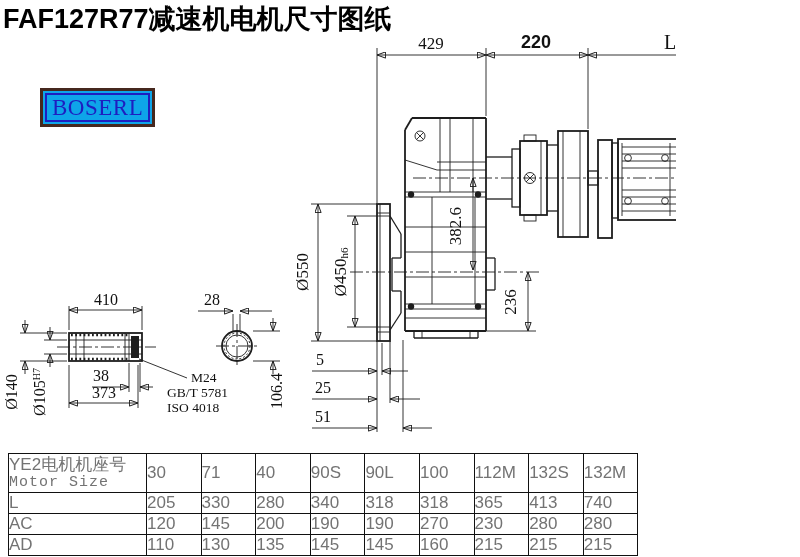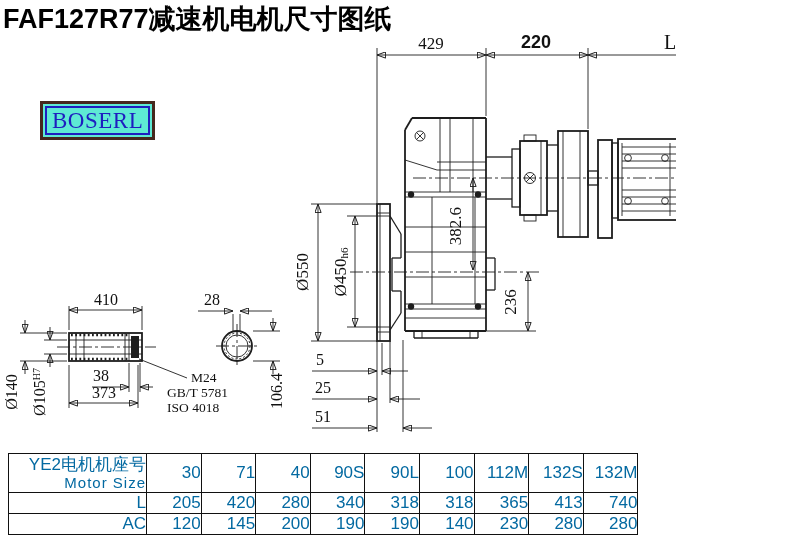--- a/index.html
+++ b/index.html
@@ -1,46 +1,46 @@
 <!DOCTYPE html>
 <html><head>
 <meta charset="utf-8">
 <style>
   html,body{margin:0;padding:0;background:#fff;}
   #page{position:relative;width:676px;height:557px;background:#ffffff;overflow:hidden;
         font-family:"Liberation Sans",sans-serif;color:#111;}
   #title{position:absolute;left:3px;top:1px;font-size:27px;font-weight:700;
          letter-spacing:0px;color:#000;white-space:nowrap;}
-  #logo-outer{position:absolute;left:40px;top:101px;border:3px solid #46281e;
-              background:#5eead4;padding:2px;}
+  #logo-outer{position:absolute;left:40px;top:88px;border:3px solid #46281e;
+              background:#0ea5e9;padding:2px;}
   #logo-inner{border:2px solid #1e1ec0;padding:0 5px;font-family:"Liberation Serif",serif;
               font-size:23px;line-height:25px;color:#1e1ec0;letter-spacing:0.5px;}
   svg{position:absolute;left:0;top:0;}
   svg line,svg path,svg rect,svg circle{stroke:#1d1d1d;fill:none;}
   .s2{stroke-width:1.8px;}
   .s15{stroke-width:1.3px;}
   .s1{stroke-width:0.9px;}
   .cl{stroke-width:0.9px;stroke-dasharray:13 3 3 3;}
   .knurl{stroke-width:2.6px;stroke-dasharray:1.8 2.4;}
   .fill{fill:#1d1d1d;stroke:none;}
   text{fill:#111;stroke:none;font-family:"Liberation Serif",serif;}
   .ds{font-size:16px;text-anchor:middle;}
   .ds17{font-size:17px;text-anchor:middle;}
   .dsb{font-size:18px;text-anchor:middle;font-family:"Liberation Sans",sans-serif;font-weight:700;}
   .dL{font-size:20px;text-anchor:middle;}
   .note{font-size:13.5px;text-anchor:start;}
   
   #spec-table{position:absolute;left:8px;top:453px;width:630px;border-collapse:collapse;
               table-layout:fixed;}
-  #spec-table td{border:1.8px solid #111;text-align:right;vertical-align:middle;
-                 padding:0;font-size:17px;color:#0369a1;}
+  #spec-table td{border:1.8px solid #111;text-align:left;vertical-align:middle;
+                 padding:0;font-size:17px;color:#737373;}
   #spec-table tr.hdr td{height:38px;}
   #spec-table tr.row td{height:19px;font-size:17px;}
   .hdr-cn{font-size:17px;line-height:19px;}
-  .hdr-en{font-family:Liberation Sans, sans-serif;font-size:15px;line-height:17px;letter-spacing:1px;}
+  .hdr-en{font-family:Liberation Mono, monospace;font-size:15px;line-height:17px;letter-spacing:1px;}
 </style>
 </head>
 <body>
 
 <div id="page">
 
   <div id="title">FAF127R77减速机电机尺寸图纸</div>
 
   <div id="logo-outer">
     <div id="logo-inner">BOSERL</div>
@@ -306,37 +306,49 @@
       <td>90S</td>
       <td>90L</td>
       <td>100</td>
       <td>112M</td>
       <td>132S</td>
       <td>132M</td>
     </tr>
     <tr class="row">
       <td>L</td>
       <td>205</td>
-      <td>420</td>
+      <td>330</td>
       <td>280</td>
       <td>340</td>
       <td>318</td>
       <td>318</td>
       <td>365</td>
       <td>413</td>
       <td>740</td>
     </tr>
     <tr class="row">
       <td>AC</td>
       <td>120</td>
       <td>145</td>
       <td>200</td>
       <td>190</td>
       <td>190</td>
-      <td>140</td>
+      <td>270</td>
       <td>230</td>
       <td>280</td>
       <td>280</td>
     </tr>
+    <tr class="row">
+      <td>AD</td>
+      <td>110</td>
+      <td>130</td>
+      <td>135</td>
+      <td>145</td>
+      <td>145</td>
+      <td>160</td>
+      <td>215</td>
+      <td>215</td>
+      <td>215</td>
+    </tr>
   </tbody>
     </table>
 
 </div>
 
 </body></html>

